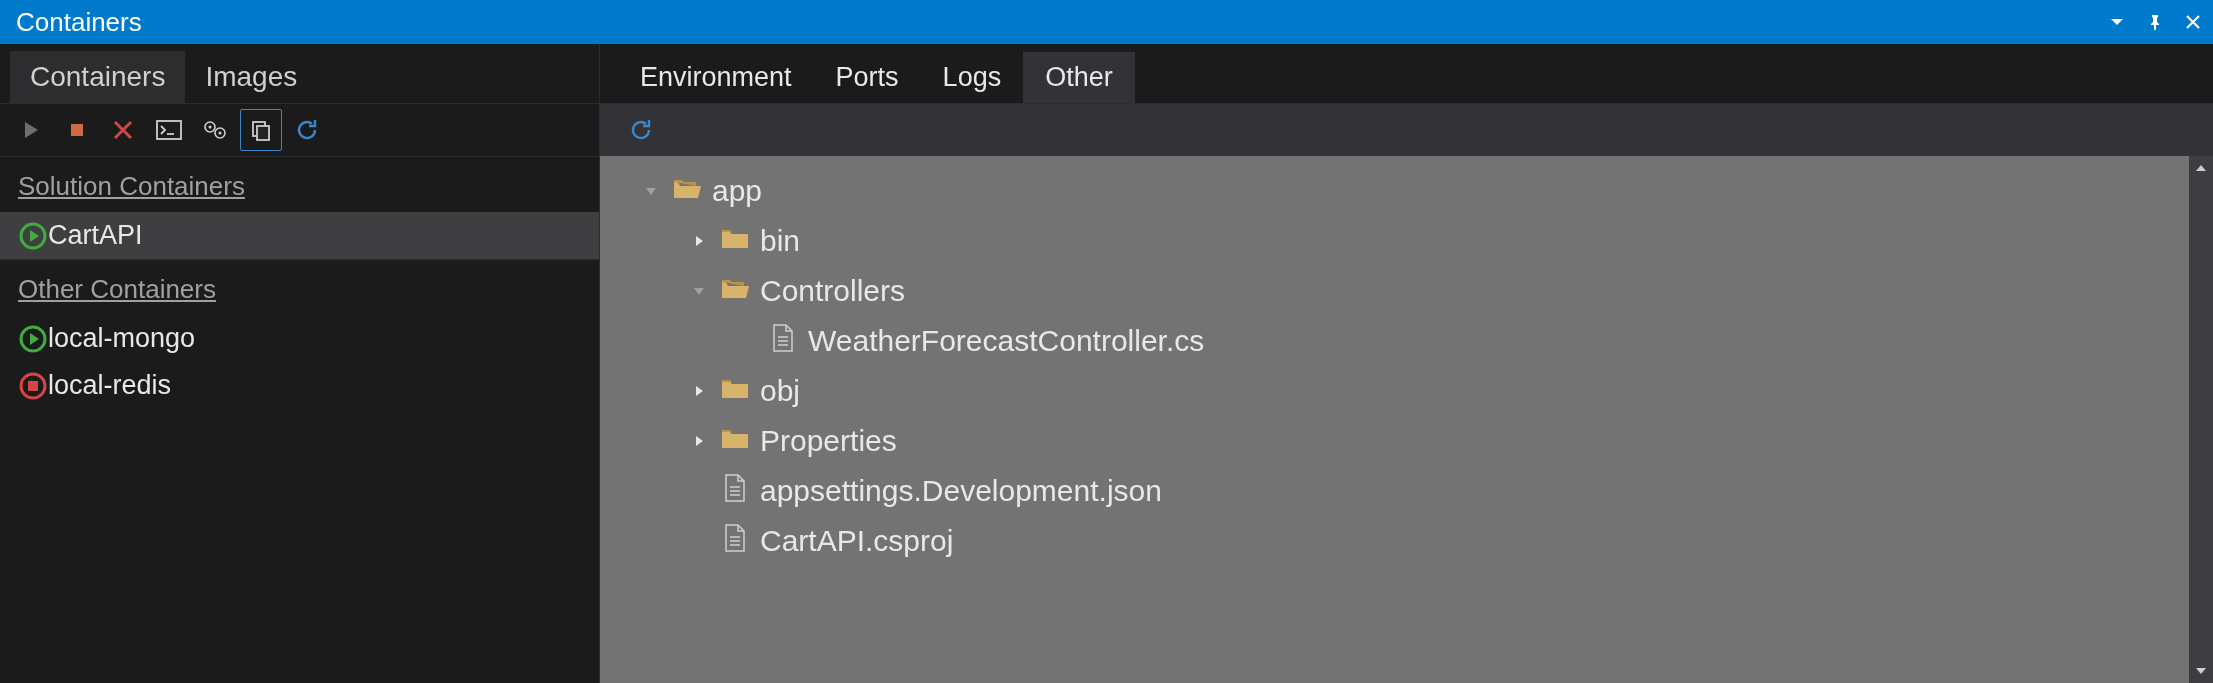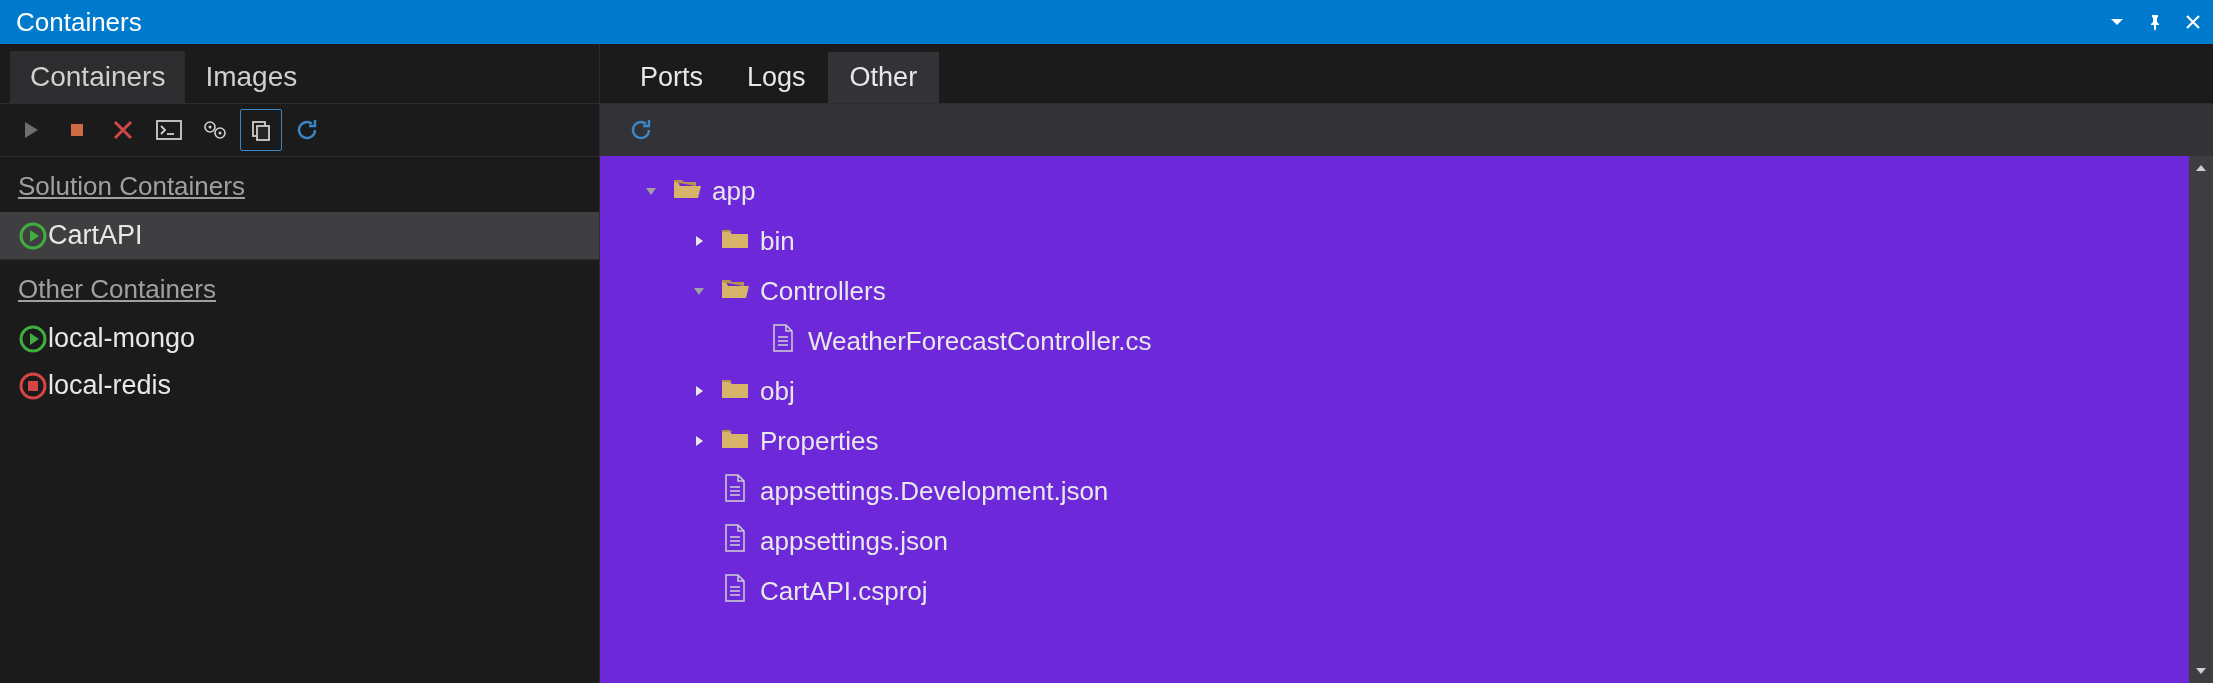--- a/index.html
+++ b/index.html
@@ -32,21 +32,21 @@
   .status-icon { width: 30px; height: 30px; flex: none; }
 
   
   .right-panel { flex: 1; display: flex; flex-direction: column; min-width: 0; background: #252526; position: relative; }
   .right-tabs { display: flex; align-items: flex-end; height: 60px; padding-left: 18px; border-bottom: 1px solid #2d2d30; background: #1b1b1c; }
   .right-tab { padding: 10px 22px; font-size: 27px; color: #e8e8e8; cursor: pointer; }
   .right-tab.active { background: #333337; }
 
   .right-toolbar { height: 52px; background: #333337; display: flex; align-items: center; padding-left: 20px; }
 
-  .file-tree { flex: 1; overflow: auto; padding: 10px 0 10px 30px; font-size: 26px; position: relative; background: #6d28d9; }
+  .file-tree { flex: 1; overflow: auto; padding: 10px 0 10px 30px; font-size: 30px; position: relative; background: #737373; }
   .tree-row { display: flex; align-items: center; height: 50px; gap: 10px; white-space: nowrap; cursor: pointer; }
   .tw { width: 22px; height: 22px; display: inline-flex; align-items: center; justify-content: center; flex: none; }
   .indent { display: inline-block; }
   .node-icon { width: 30px; height: 30px; flex: none; }
 
   
   .folder-closed { fill: #d7b46a; }
   .folder-open { fill: #d7b46a; }
   .file-ic { fill: none; stroke: #cfcfcf; stroke-width: 1.5; }
 
@@ -177,20 +177,21 @@
           </span>
           <span>local-redis</span>
         </div>
       </div>
 
     </div>
 
     <div class="right-panel">
 
       <div class="right-tabs">
+        <div class="right-tab"><span>Environment</span></div>
         <div class="right-tab"><span>Ports</span></div>
         <div class="right-tab"><span>Logs</span></div>
         <div class="right-tab active"><span>Other</span></div>
       </div>
 
       <div class="right-toolbar">
         <div class="tool-btn">
           <svg width="26" height="26" viewBox="0 0 26 26">
               <path d="M21 13a8 8 0 1 1-3-6.2" fill="none" stroke="#3c87c7" stroke-width="2.4"></path>
               <path d="M21 3v6h-6" fill="none" stroke="#3c87c7" stroke-width="2.4"></path>
@@ -291,32 +292,20 @@
           <div class="tree-row">
             <span class="indent" style="width: 48px;"></span>
             <span class="tw"></span>
             <span><svg class="node-icon" viewBox="0 0 26 30">
                 <path class="file-ic" d="M4 2 H16 L22 8 V28 H4 Z"></path>
                 <path class="file-ic" d="M16 2 V8 H22"></path>
                 <line class="file-ic" x1="8" y1="14" x2="18" y2="14"></line>
                 <line class="file-ic" x1="8" y1="18" x2="18" y2="18"></line>
                 <line class="file-ic" x1="8" y1="22" x2="18" y2="22"></line>
               </svg></span>
-            <span>appsettings.json</span>
-          </div>
-          <div class="tree-row">
-            <span class="indent" style="width: 48px;"></span>
-            <span class="tw"></span>
-            <span><svg class="node-icon" viewBox="0 0 26 30">
-                <path class="file-ic" d="M4 2 H16 L22 8 V28 H4 Z"></path>
-                <path class="file-ic" d="M16 2 V8 H22"></path>
-                <line class="file-ic" x1="8" y1="14" x2="18" y2="14"></line>
-                <line class="file-ic" x1="8" y1="18" x2="18" y2="18"></line>
-                <line class="file-ic" x1="8" y1="22" x2="18" y2="22"></line>
-              </svg></span>
             <span>CartAPI.csproj</span>
           </div>
         </div>
 
       <div class="vscroll">
         <div class="arrow">
           <svg width="12" height="12" viewBox="0 0 12 12">
               <path d="M1 9 L6 3 L11 9 Z" fill="#cfcfcf"></path>
             </svg>
         </div>

